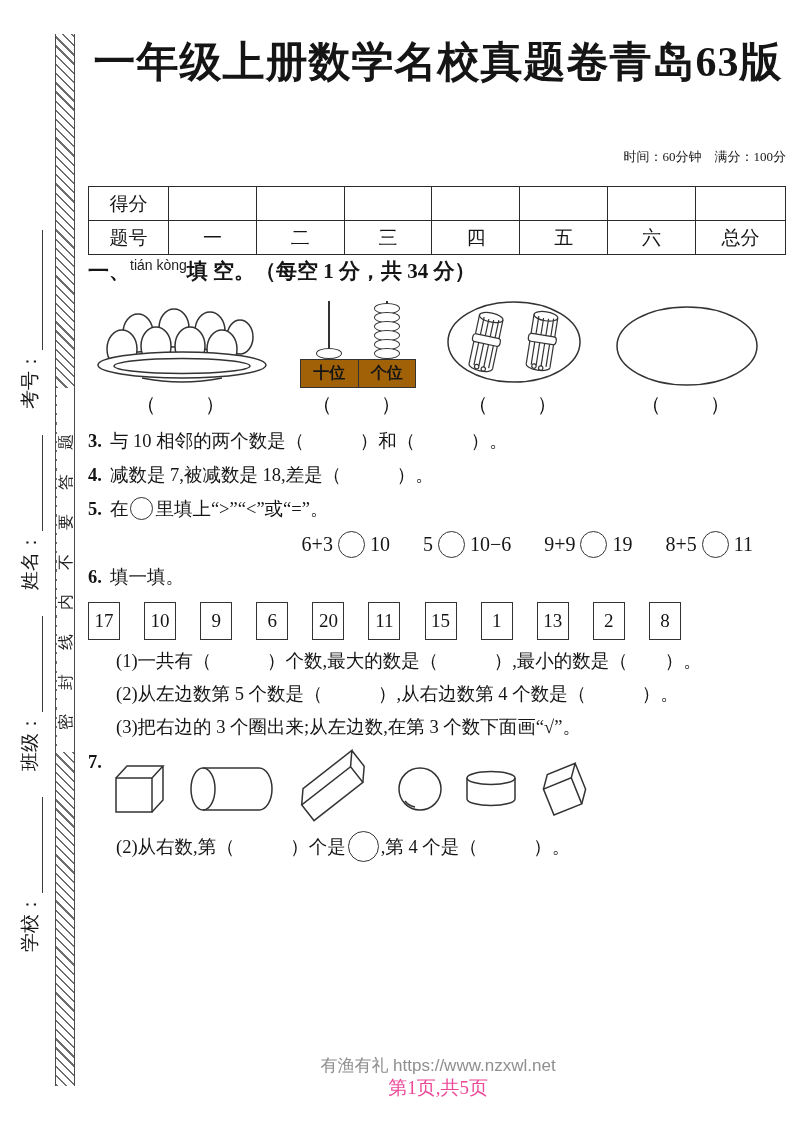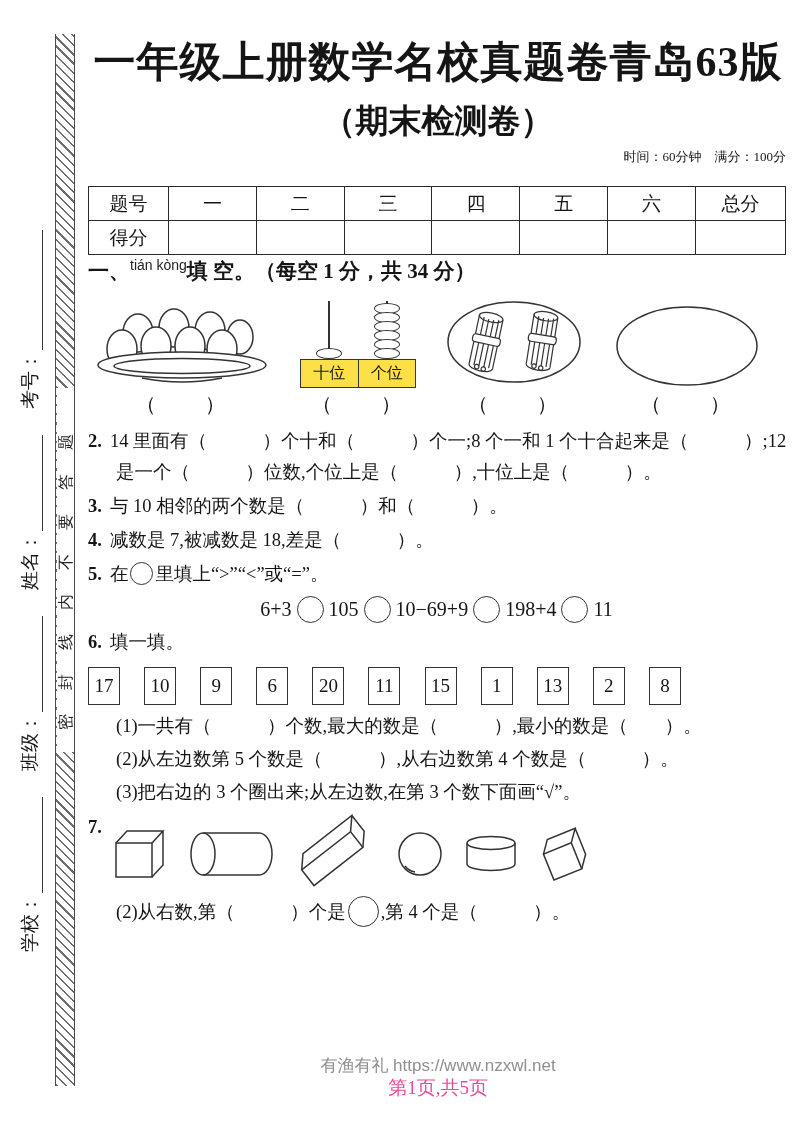--- a/index.html
+++ b/index.html
@@ -46,26 +46,26 @@
   .figs{display:flex;align-items:flex-end;gap:28px;margin:8px 0 8px 4px;}
   .fig{display:flex;flex-direction:column;align-items:center;}
   .ans{font-size:20px;margin-top:3px;letter-spacing:3px;}
 
   .abacus{width:116px;}
   .ab-rods{position:relative;height:58px;}
   .ab-col{position:absolute;top:0;height:58px;width:58px;}
   .ab-col .rod{position:absolute;left:50%;top:0;bottom:0;width:2px;margin-left:-1px;background:#333;}
   .beads{position:absolute;bottom:0;left:50%;transform:translateX(-50%);display:flex;flex-direction:column;}
   .bead{width:24px;height:9px;border:1.5px solid #333;border-radius:50%;background:#fff;margin-top:-2px;}
-  .ab-box{display:flex;border:1.8px solid #333;background:#fde047;}
+  .ab-box{display:flex;border:1.8px solid #333;background:#a16207;font-weight:bold;}
   .ab-box .cell{flex:1;text-align:center;font-size:16px;padding:3px 0;}
   .ab-box .cell:first-child{border-right:1.8px solid #333;}
 
-  .cmp-row{display:flex;width:665px;justify-content:center;align-items:center;
-           margin:6px 12px 4px;padding-left:8px;box-sizing:border-box;font-size:20px;}
+  .cmp-row{display:flex;width:665px;justify-content:flex-end;align-items:center;
+           margin:6px 0 4px;padding-left:8px;box-sizing:border-box;font-size:20px;gap:33px;}
   .cmp-circle{display:inline-block;width:25px;height:25px;border:1.6px solid #333;border-radius:50%;
               vertical-align:-7px;margin:0 5px;background:#fff;}
   .cmp-circle.small{width:21px;height:21px;vertical-align:-5px;margin:0 2px;}
   .inline-circle{display:inline-block;width:29px;height:29px;border:1.5px solid #333;border-radius:50%;
                  vertical-align:-9px;margin:0 2px;background:#fff;}
 
   .numrow{display:flex;width:593px;justify-content:space-between;margin:9px 0 6px;}
   .numbox{width:30px;height:36px;border:1.7px solid #333;display:flex;align-items:center;
           justify-content:center;font-size:19px;}
 
@@ -102,54 +102,53 @@
     <span class="sfield">
       <span>考号：</span>
         <span class="wline"></span>
     </span>
   </div>
 
   <div class="seal"></div>
   <div class="seal-text">密封线内不要答题</div>
 
   <div class="title">一年级上册数学名校真题卷青岛63版</div>
-  <div class="subtitle">（期末检测卷）</div>
   <div class="meta">时间：60分钟　满分：100分</div>
 
   <table class="score">
     <colgroup>
         <col class="c0">
         <col>
         <col>
         <col>
         <col>
         <col>
         <col>
         <col class="c7">
       </colgroup>
     <tbody>
         <tr>
+      <td>得分</td>
+      <td></td>
+      <td></td>
+      <td></td>
+      <td></td>
+      <td></td>
+      <td></td>
+      <td></td>
+    </tr>
+    <tr>
       <td>题号</td>
       <td>一</td>
       <td>二</td>
       <td>三</td>
       <td>四</td>
       <td>五</td>
       <td>六</td>
       <td>总分</td>
-    </tr>
-    <tr>
-      <td>得分</td>
-      <td></td>
-      <td></td>
-      <td></td>
-      <td></td>
-      <td></td>
-      <td></td>
-      <td></td>
     </tr>
   </tbody>
     </table>
 
   <div class="main">
 
     <div class="sec-head">
       <span>一、</span><span class="ruby">
           <span class="pinyin">tián kòng</span>
           <span>填 空</span>
@@ -240,31 +239,30 @@
       </div>
 
       <div class="fig">
         <svg width="150" height="84" viewBox="0 0 150 84">
           <ellipse cx="75" cy="42" rx="70" ry="39" fill="none" stroke="#333" stroke-width="1.5"></ellipse>
         </svg>
         <div class="ans">（　　）</div>
       </div>
     </div>
 
-    <p class="q"><b class="qn">2.</b><span>14 里面有（　　　）个十和（　　　）个一;8 个一和 1 个十合起来是（　　　）;12 是一个（　　　）位数,个位上是（　　　）,十位上是（　　　）。</span></p>
     <p class="q"><b class="qn">3.</b><span>与 10 相邻的两个数是（　　　）和（　　　）。</span></p>
     <p class="q"><b class="qn">4.</b><span>减数是 7,被减数是 18,差是（　　　）。</span></p>
 
     <p class="q"><b class="qn">5.</b><span>在</span><span class="cmp-circle small"></span><span>里填上“&gt;”“&lt;”或“=”。</span></p>
 
     <div class="cmp-row">
       <span><span>6+3</span><span class="cmp-circle"></span><span>10</span></span>
       <span><span>5</span><span class="cmp-circle"></span><span>10−6</span></span>
       <span><span>9+9</span><span class="cmp-circle"></span><span>19</span></span>
-      <span><span>8+4</span><span class="cmp-circle"></span><span>11</span></span>
+      <span><span>8+5</span><span class="cmp-circle"></span><span>11</span></span>
     </div>
 
     <p class="q"><b class="qn">6.</b><span>填一填。</span></p>
 
     <div class="numrow">
       <span class="numbox">17</span>
       <span class="numbox">10</span>
       <span class="numbox">9</span>
       <span class="numbox">6</span>
       <span class="numbox">20</span>

